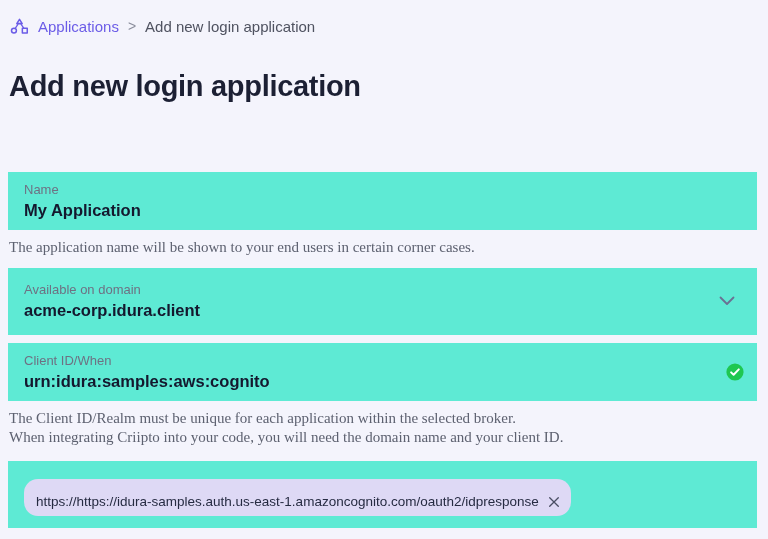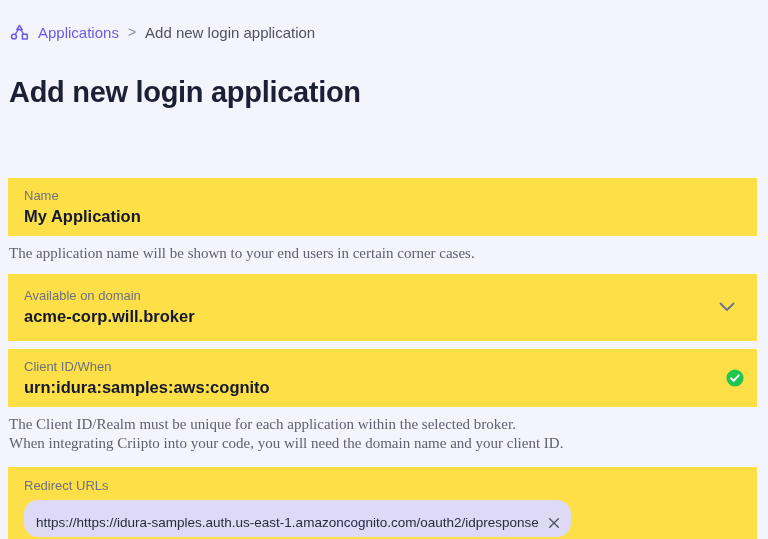--- a/index.html
+++ b/index.html
@@ -9,42 +9,42 @@
     font-family: "Liberation Sans", sans-serif;
     color: #1e2235;
     overflow: hidden;
   }
 
   
   .breadcrumb {
     display: flex;
     align-items: center;
     gap: 9px;
-    padding: 23px 12px 8px 10px;
+    padding: 17px 12px 8px 10px;
     font-size: 15px;
   }
   .breadcrumb .crumb-icon { color: #6b5ce7; display: flex; align-items: center; }
   .breadcrumb .root { color: #6b5ce7; text-decoration: none; cursor: pointer; }
   .breadcrumb .sep { color: #8a8d9c; font-size: 14px; }
   .breadcrumb .current { color: #4f5260; }
 
   
   h1.page-title {
     font-size: 29px;
     font-weight: 700;
     letter-spacing: -0.3px;
     color: #1c2034;
     margin: 27px 0 0 9px;
   }
 
   .form-area { margin-top: 69px; }
 
   
   .field-box {
-    background: #fde047;
+    background: #5eead4;
     margin: 0 11px 0 8px;
     padding: 10px 16px 9px;
     position: relative;
   }
   .field-label {
     font-size: 13px;
     line-height: 15px;
     color: #6e7183;
     display: block;
     margin-bottom: 3px;
@@ -143,21 +143,21 @@
 <div class="form-area">
 
   <div class="field-box">
     <label class="field-label">Name</label>
     <input class="field-value-input" type="text" value="My Application" style="">
   </div>
   <p class="helper">The application name will be shown to your end users in certain corner cases.</p>
 
   <div class="field-box box-domain">
     <label class="field-label">Available on domain</label>
-    <div class="field-value-text">acme-corp.will.broker</div>
+    <div class="field-value-text">acme-corp.idura.client</div>
     <span class="chevron">
       <svg width="16" height="10" viewBox="0 0 16 10" fill="none">
         <path d="M1.5 1.5 L8 8 L14.5 1.5" stroke="#6a7193" stroke-width="1.8" stroke-linecap="round" stroke-linejoin="round"></path>
       </svg>
     </span>
   </div>
 
   <div class="field-box box-client">
     <label class="field-label">Client ID/When</label>
     <input class="field-value-input" type="text" value="urn:idura:samples:aws:cognito" style="">
@@ -167,21 +167,20 @@
         <path d="M5.1 9.4 L7.6 11.8 L12.8 6.4" stroke="#ffffff" stroke-width="2" fill="none" stroke-linecap="round" stroke-linejoin="round"></path>
       </svg>
     </span>
   </div>
   <p class="helper">
     <span>The Client ID/Realm must be unique for each application within the selected broker.</span><br>
     <span>When integrating Criipto into your code, you will need the domain name and your client ID.</span>
   </p>
 
   <div class="field-box box-redirect">
-    <label class="field-label">Redirect URLs</label>
     <div class="chip-row">
       <span class="chip">
         <span>https://https://idura-samples.auth.us-east-1.amazoncognito.com/oauth2/idpresponse</span>
         <button class="chip-close" aria-label="Remove URL">
           <svg width="12" height="12" viewBox="0 0 12 12">
             <path d="M1.7 1.7 L10.3 10.3 M10.3 1.7 L1.7 10.3" stroke="#4a4e63" stroke-width="1.3" stroke-linecap="round"></path>
           </svg>
         </button>
       </span>
     </div>

